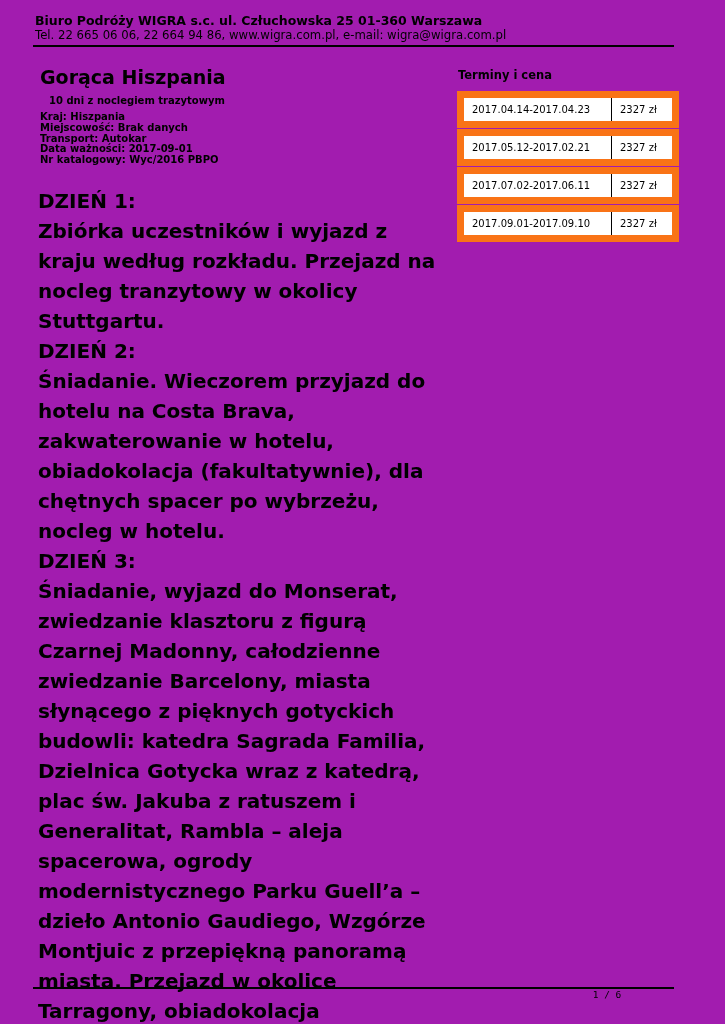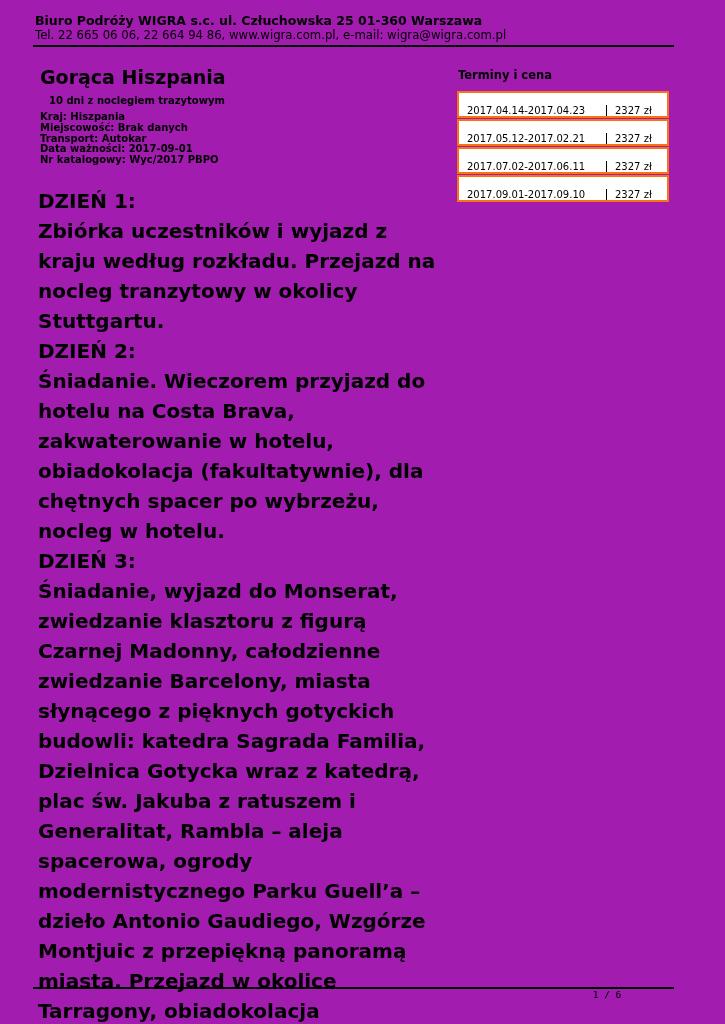--- a/index.html
+++ b/index.html
@@ -19,21 +19,21 @@
 
   
   .offer-title { position: absolute; left: 40px; top: 66px; font-size: 19px; font-weight: bold; white-space: nowrap; }
   .offer-subtitle { position: absolute; left: 40px; top: 95px; font-size: 10px; font-weight: bold; white-space: nowrap; margin-left: 9px; }
   .offer-details { position: absolute; left: 40px; top: 112px; font-size: 10px; font-weight: bold; line-height: 10.8px; }
   .offer-details div { white-space: nowrap; }
 
   
   .pricing-heading { position: absolute; left: 458px; top: 68px; font-size: 11.5px; font-weight: bold; white-space: nowrap; }
   .pricing-table { position: absolute; left: 457px; top: 91px; }
-  .pricing-row { display: flex; border: 2px solid #f97316; margin-bottom: 1px; width: 208px; height: 23px; background: #fff; align-items: flex-end; }
+  .pricing-row { display: flex; border: 7px solid #f97316; margin-bottom: 1px; width: 208px; height: 23px; background: #fff; }
   .pricing-term { width: 139px; border-right: 1px solid #000; padding-left: 8px; font-size: 10px; display: flex; align-items: center; white-space: nowrap; }
   .pricing-price { flex: 1; padding-left: 8px; font-size: 10px; display: flex; align-items: center; white-space: nowrap; }
 
   
   .itinerary {
     position: absolute; left: 38px; top: 186px;
     font-size: 20px; font-weight: bold; line-height: 30px;
     white-space: pre;
   }
 
@@ -53,21 +53,21 @@
   <div class="header-rule"></div>
 
   <div class="offer-title">Gorąca Hiszpania</div>
   <div class="offer-subtitle">10 dni z noclegiem trazytowym</div>
 
   <div class="offer-details">
     <div>Kraj: Hiszpania</div>
     <div>Miejscowość: Brak danych</div>
     <div>Transport: Autokar</div>
     <div>Data ważności: 2017-09-01</div>
-    <div>Nr katalogowy: Wyc/2017 PBPO</div>
+    <div>Nr katalogowy: Wyc/2016 PBPO</div>
   </div>
 
   <div class="pricing-heading">Terminy i cena</div>
   <div class="pricing-table">
     <div class="pricing-row">
       <div class="pricing-term">2017.04.14-2017.04.23</div>
       <div class="pricing-price">2327 zł</div>
     </div>
     <div class="pricing-row">
       <div class="pricing-term">2017.05.12-2017.02.21</div>

